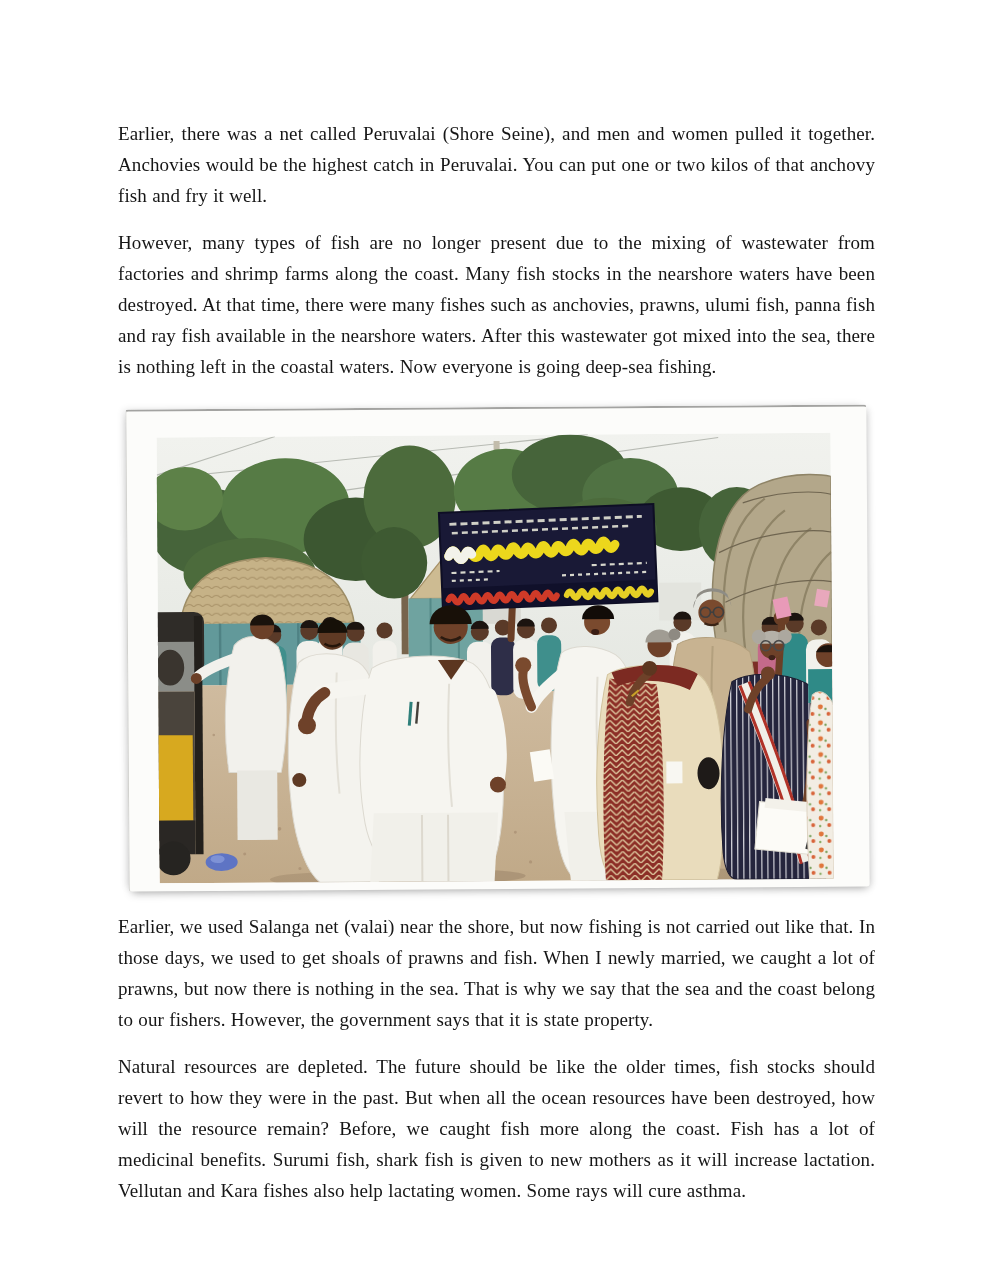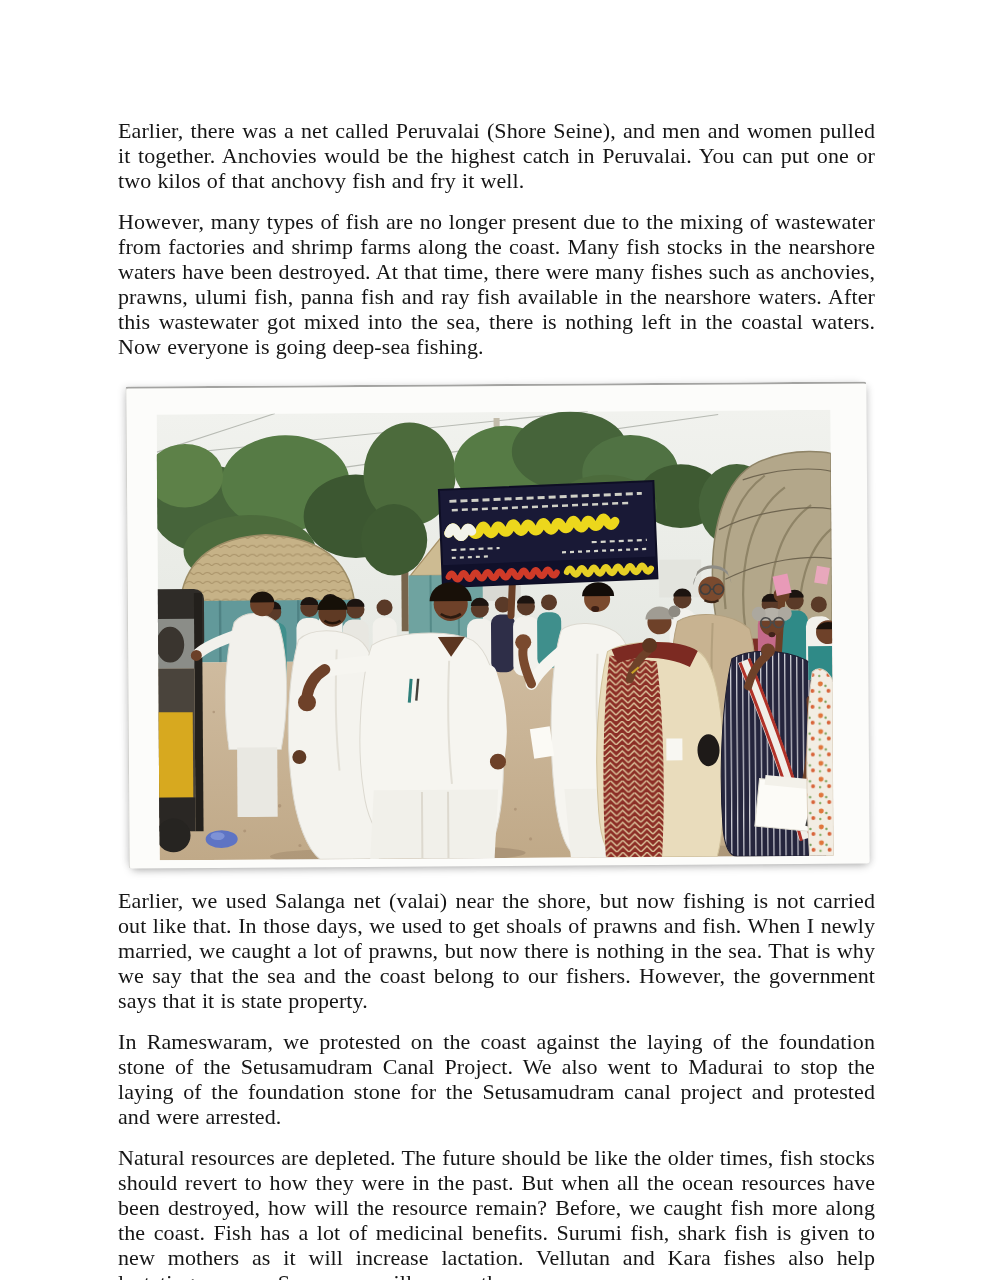--- a/index.html
+++ b/index.html
@@ -10,22 +10,22 @@
     color: #161616;
     position: relative;
     overflow: hidden;
   }
   .content {
     position: absolute;
     left: 118px; top: 118px;
     width: 757px;
   }
   p.para {
-    font-size: 22px;
-    line-height: 25px;
+    font-size: 19px;
+    line-height: 31px;
     text-align: justify;
     margin-bottom: 16px;
     letter-spacing: 0.1px;
     word-spacing: 0.5px;
   }
   figure.photo-frame {
     display: block;
     width: 741px;
     height: 482px;
     margin: 25px 0 22px 9px;
@@ -338,16 +338,15 @@
       <g>
         <rect x="648" y="238" width="24" height="34" fill="#2f8a87"></rect>
         <path d="M652,264 C646,302 644,372 648,449 L672,449 L672,272 C666,260 658,258 652,264 Z" fill="url(#patFloral)" stroke="#ddd3c2" stroke-width="1"></path>
         <circle cx="668" cy="224" r="12" fill="#6e4129"></circle>
         <path d="M656,221 a13,12 0 0 1 24,0 z" fill="#1a120c"></path>
       </g>
     </svg>
   </figure>
 
   <p class="para">Earlier, we used Salanga net (valai) near the shore, but now fishing is not carried out like that. In those days, we used to get shoals of prawns and fish. When I newly married, we caught a lot of prawns, but now there is nothing in the sea. That is why we say that the sea and the coast belong to our fishers. However, the government says that it is state property.</p>
-  <p class="para">In Rameswaram, we protested on the coast against the laying of the foundation stone of the Setusamudram Canal Project. We also went to Madurai to stop the laying of the foundation stone for the Setusamudram canal project and protested and were arrested.</p>
   <p class="para">Natural resources are depleted. The future should be like the older times, fish stocks should revert to how they were in the past. But when all the ocean resources have been destroyed, how will the resource remain? Before, we caught fish more along the coast. Fish has a lot of medicinal benefits. Surumi fish, shark fish is given to new mothers as it will increase lactation. Vellutan and Kara fishes also help lactating women. Some rays will cure asthma.</p>
 
 </div>
 
 </body></html>

